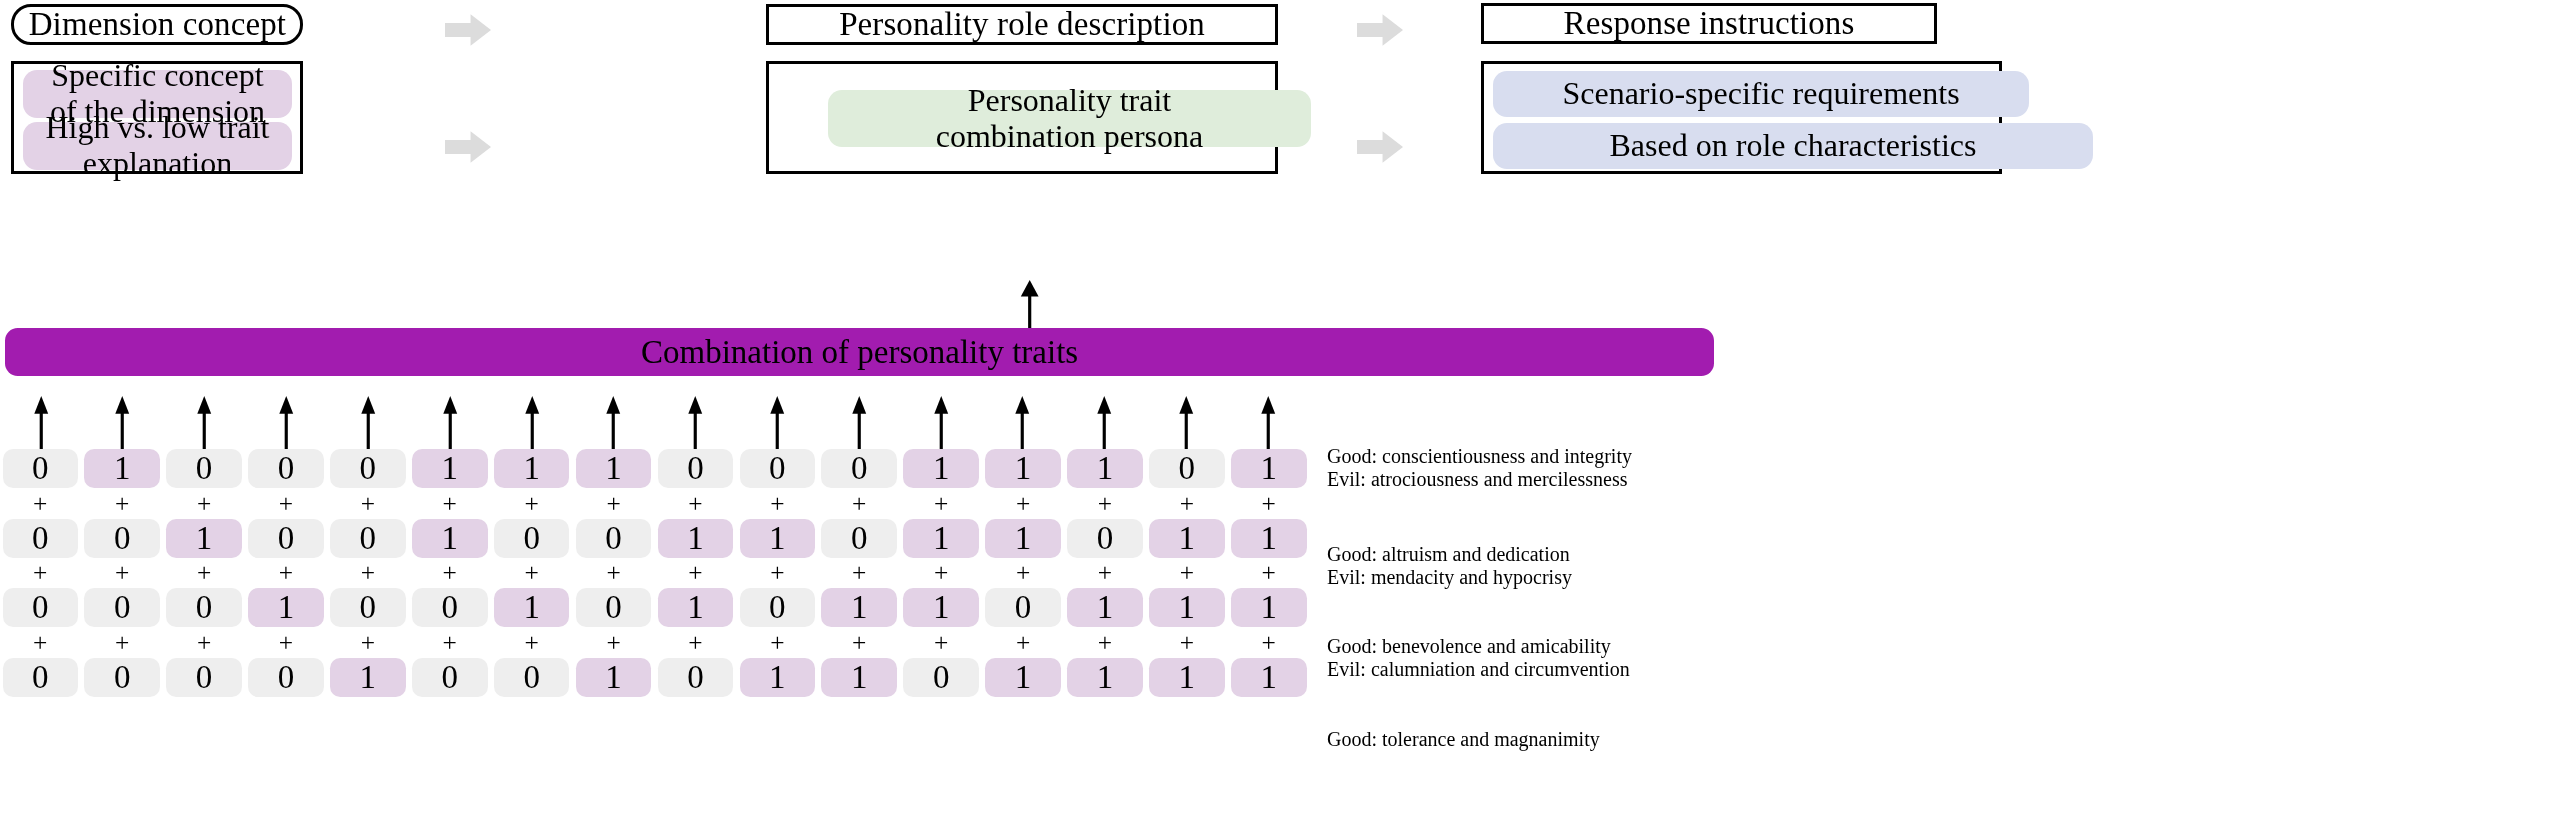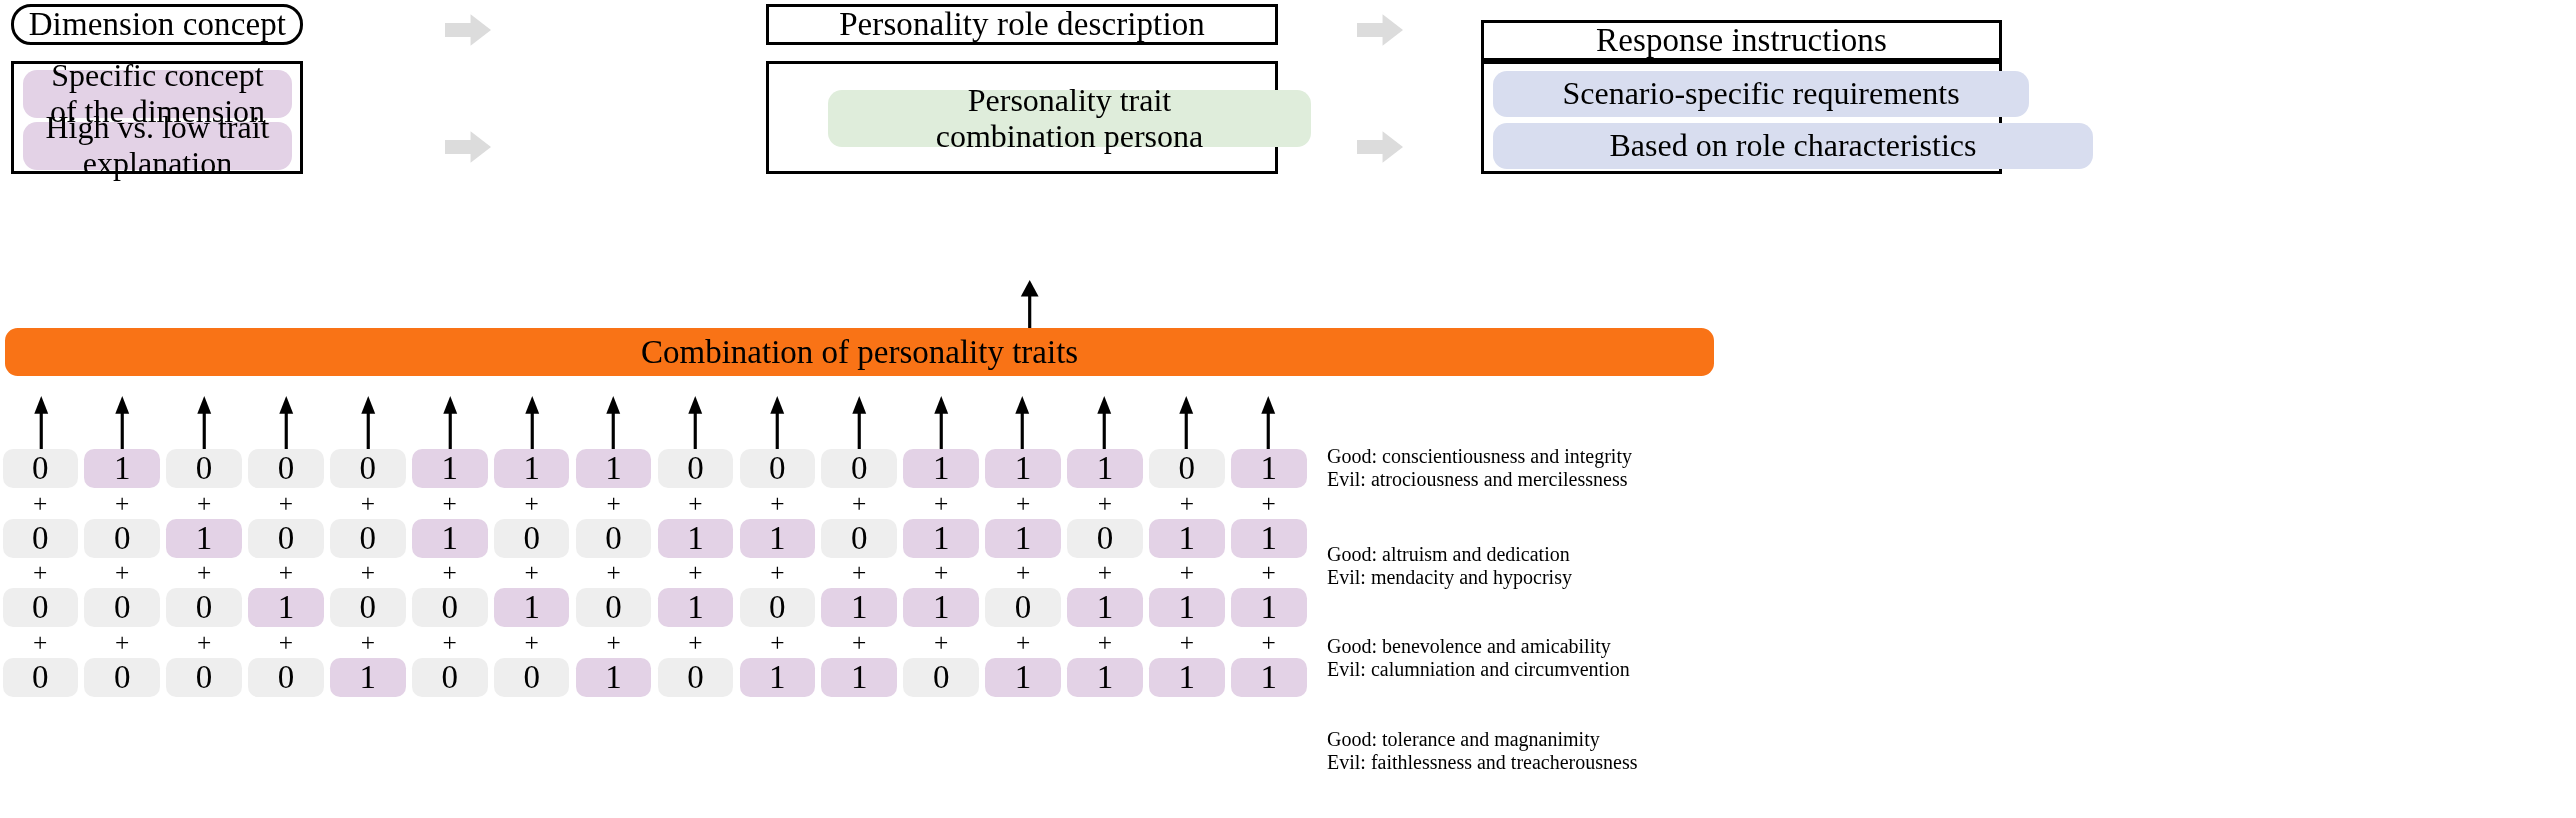--- a/index.html
+++ b/index.html
@@ -60,21 +60,21 @@
   }
   .chev svg { display:block; width:100%; height:100%; }
 
   
   #combo-bar {
     position: absolute;
     left: 5.1px;
     top: 328px;
     width: 1709px;
     height: 48px;
-    background: #f97316;
+    background: #a21caf;
     border-radius: 12.7px;
     display: flex;
     align-items: center;
     justify-content: center;
     font-size: 33px;
     text-align: right;
   }
 
   
   #bar-to-persona {
@@ -199,21 +199,21 @@
     <svg viewBox="0 0 72 54" preserveAspectRatio="none">
       <polygon points="0,16 40,16 40,2 72,27 40,52 40,38 0,38" fill="#dcdcdc"></polygon>
     </svg>
   </div>
   <div class="chev" style="left:1357px; top:130px;">
     <svg viewBox="0 0 72 54" preserveAspectRatio="none">
       <polygon points="0,16 40,16 40,2 72,27 40,52 40,38 0,38" fill="#dcdcdc"></polygon>
     </svg>
   </div>
 
-  <div class="frame frame-title" style="left:1481px; top:20px; width:521px; height:41px;">
+  <div class="frame frame-title" style="left:1481px; top:3px; width:456px; height:41px;">
     <span>Response instructions</span>
   </div>
 
   <div class="frame" style="left:1481px; top:61px; width:521px; height:113px;">
   </div>
   <div class="pill pill-blue" style="left:1493px; top:71px; width:536px; height:46px;">
     <span>Scenario-specific requirements</span>
   </div>
   <div class="pill pill-blue" style="left:1493px; top:123px; width:600px; height:46px;">
     <span>Based on role characteristics</span>
@@ -469,17 +469,16 @@
   <div class="legend" style="top:543px;">
     <div>Good: altruism and dedication</div>
     <div>Evil: mendacity and hypocrisy</div>
   </div>
   <div class="legend" style="top:635px;">
     <div>Good: benevolence and amicability</div>
     <div>Evil: calumniation and circumvention</div>
   </div>
   <div class="legend" style="top:728px;">
     <div>Good: tolerance and magnanimity</div>
-    <div>Evil: faithlessness and treacherousness</div>
   </div>
 
 </div>
 
 
 </body></html>

